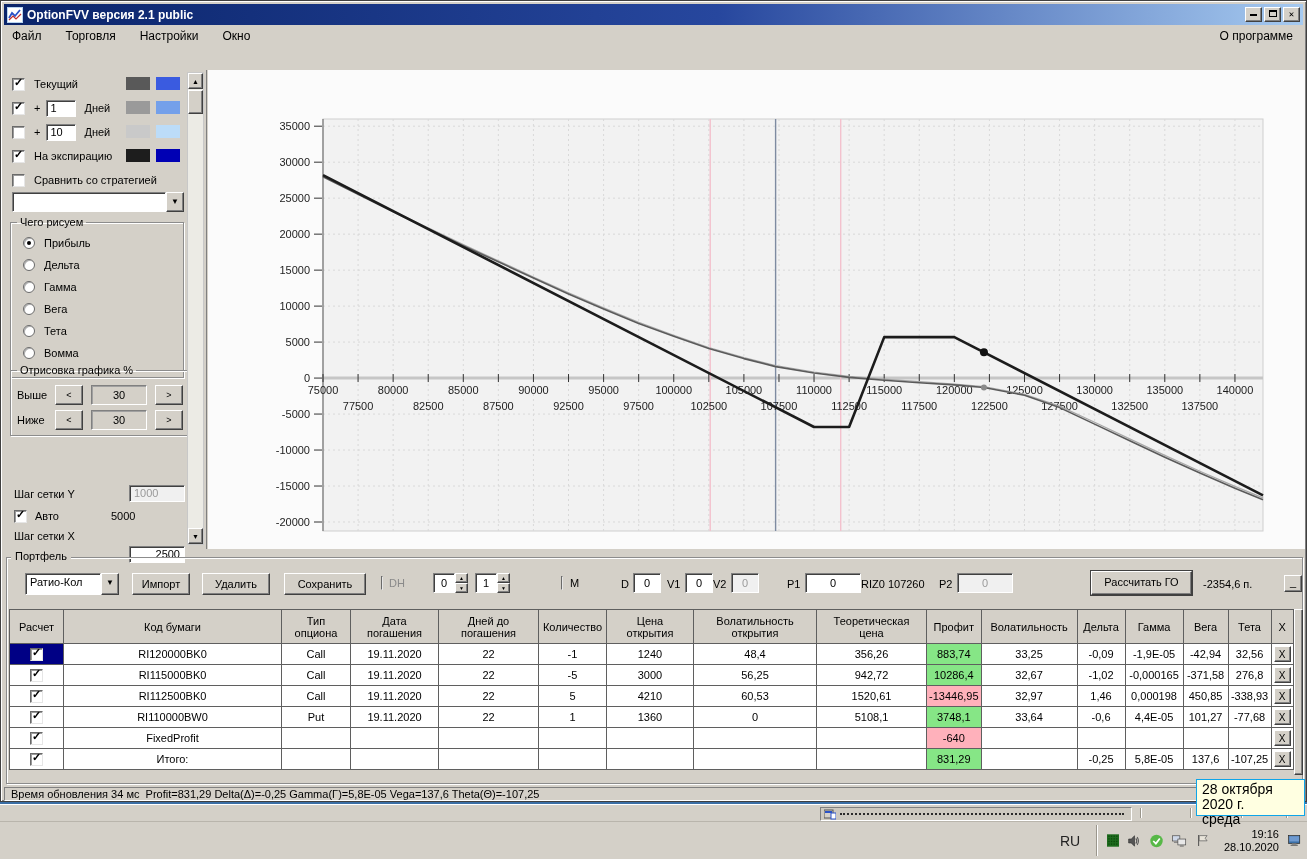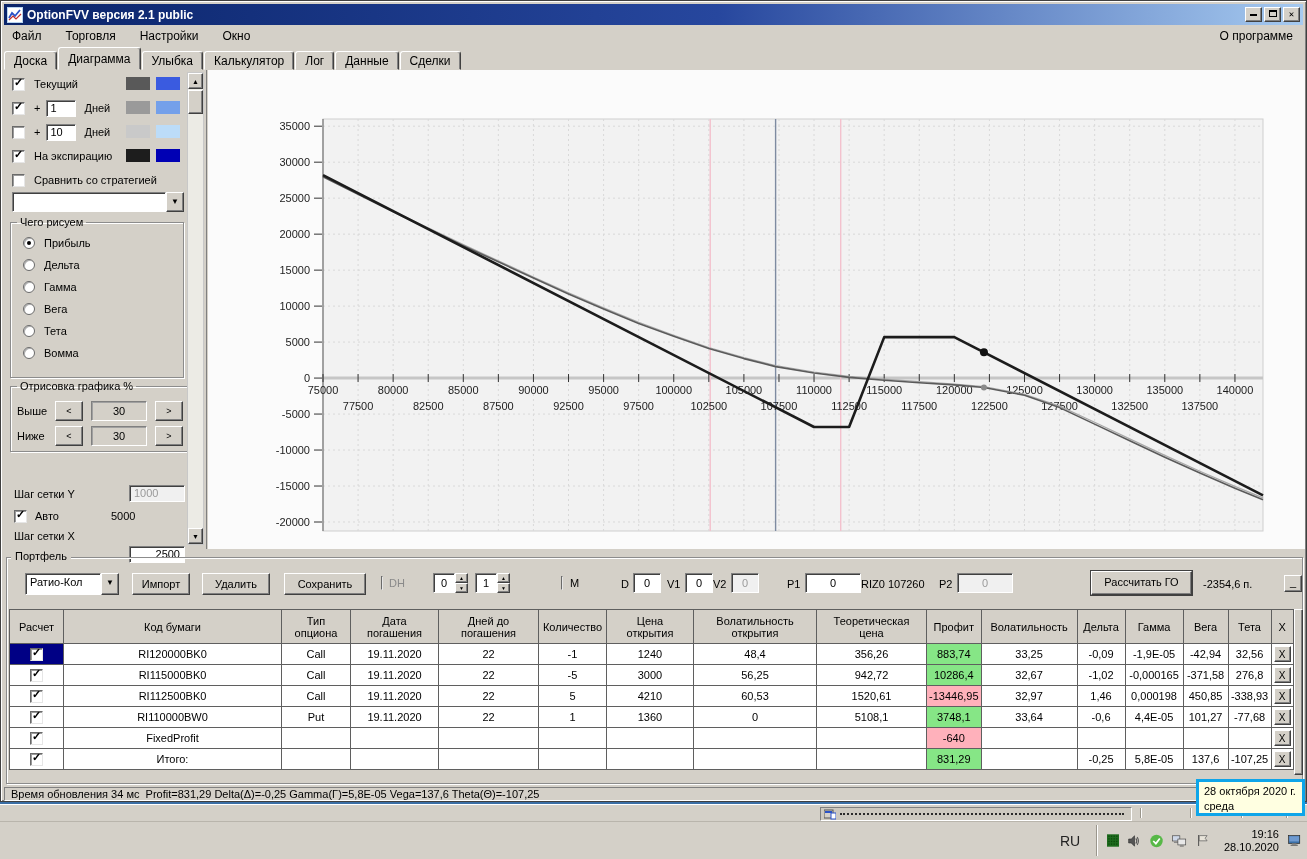--- a/index.html
+++ b/index.html
@@ -84,21 +84,21 @@
   
   .taskbar { position:absolute; left:0; top:804px; width:1307px; height:55px; background:#d4d0c8; border-top:1px solid #fff; }
   .tb-top { position:relative; height:17px; border-bottom:1px solid #b9b5ac; }
   .tb-appbtn { position:absolute; left:820px; top:2px; width:312px; height:14px; display:flex; align-items:center; background:#cdc9c0; border:1px solid; border-color:#808080 #fff #fff #808080; padding:0 3px; }
   .dotted-line { flex:1; border-bottom:2px dotted #2a2a2a; margin:0 4px; height:1px; }
   .tb-sep { position:absolute; top:3px; width:1px; height:10px; background:#9a968c; box-shadow:1px 0 0 #fff; }
   .tb-main { position:relative; height:37px; display:flex; align-items:center; }
   .lang { position:absolute; left:1060px; font-size:14px; color:#222; }
   .tray { position:absolute; left:1096px; top:3px; width:205px; height:31px; border-left:1px solid #9a968c; box-shadow:inset 1px 0 0 #fff; display:flex; align-items:center; gap:9px; padding-left:10px; }
   .clock { text-align:right; font-size:11px; line-height:13px; margin-left:6px; }
-  .tooltip { position:absolute; left:1196px; top:779px; width:109px; height:37px; background:#ffffe1; border:3px solid #0ea5e9; font-size:11px; padding:2px 5px; line-height:15px; z-index:50; }
+  .tooltip { position:absolute; left:1196px; top:779px; width:109px; height:37px; background:#ffffe1; border:1px solid #0ea5e9; font-size:14px; padding:2px 5px; line-height:15px; z-index:50; }
 </style>
 </head>
 <body>
 
 <div class="screen">
 
   <div class="app-window">
 
     
     <div class="titlebar">
@@ -119,29 +119,20 @@
       <span style="display:flex;">
           <span class="menu-item">Файл</span>
           <span class="menu-item">Торговля</span>
           <span class="menu-item">Настройки</span>
           <span class="menu-item">Окно</span>
         </span>
       <span class="menu-about">О программе</span>
     </div>
 
     
-    <div class="tabstrip">
-        <span class="tab">Доска</span>
-        <span class="tab active">Диаграмма</span>
-        <span class="tab">Улыбка</span>
-        <span class="tab">Калькулятор</span>
-        <span class="tab">Лог</span>
-        <span class="tab">Данные</span>
-        <span class="tab">Сделки</span>
-      </div>
 
     
     <div class="main">
 
       <div class="left-panel">
         <div>
             <div class="toggle-row" style="top: 6px; width: 172px;">
               <span class="cb on">
                 <span class="tick">✓</span>
               </span>
@@ -208,21 +199,21 @@
                 <span class="rb"></span>
                 <span>Тета</span>
               </div>
               <div class="radio-row">
                 <span class="rb"></span>
                 <span>Вомма</span>
               </div>
             </div>
         </fieldset>
 
-        <fieldset class="grp" style="left:6px; top:310px; width:174px; height:72px;">
+        <fieldset class="grp" style="left:6px; top:294px; width:174px; height:72px;">
           <legend>Отрисовка графика %</legend>
           <div>
               <div class="spin-row">
                 <span style="width: 38px;">Выше</span>
                 <span class="arrow-btn btn">&lt;</span>
                 <span class="val-box">30</span>
                 <span class="arrow-btn btn">&gt;</span>
               </div>
               <div class="spin-row">
                 <span style="width: 38px;">Ниже</span>

